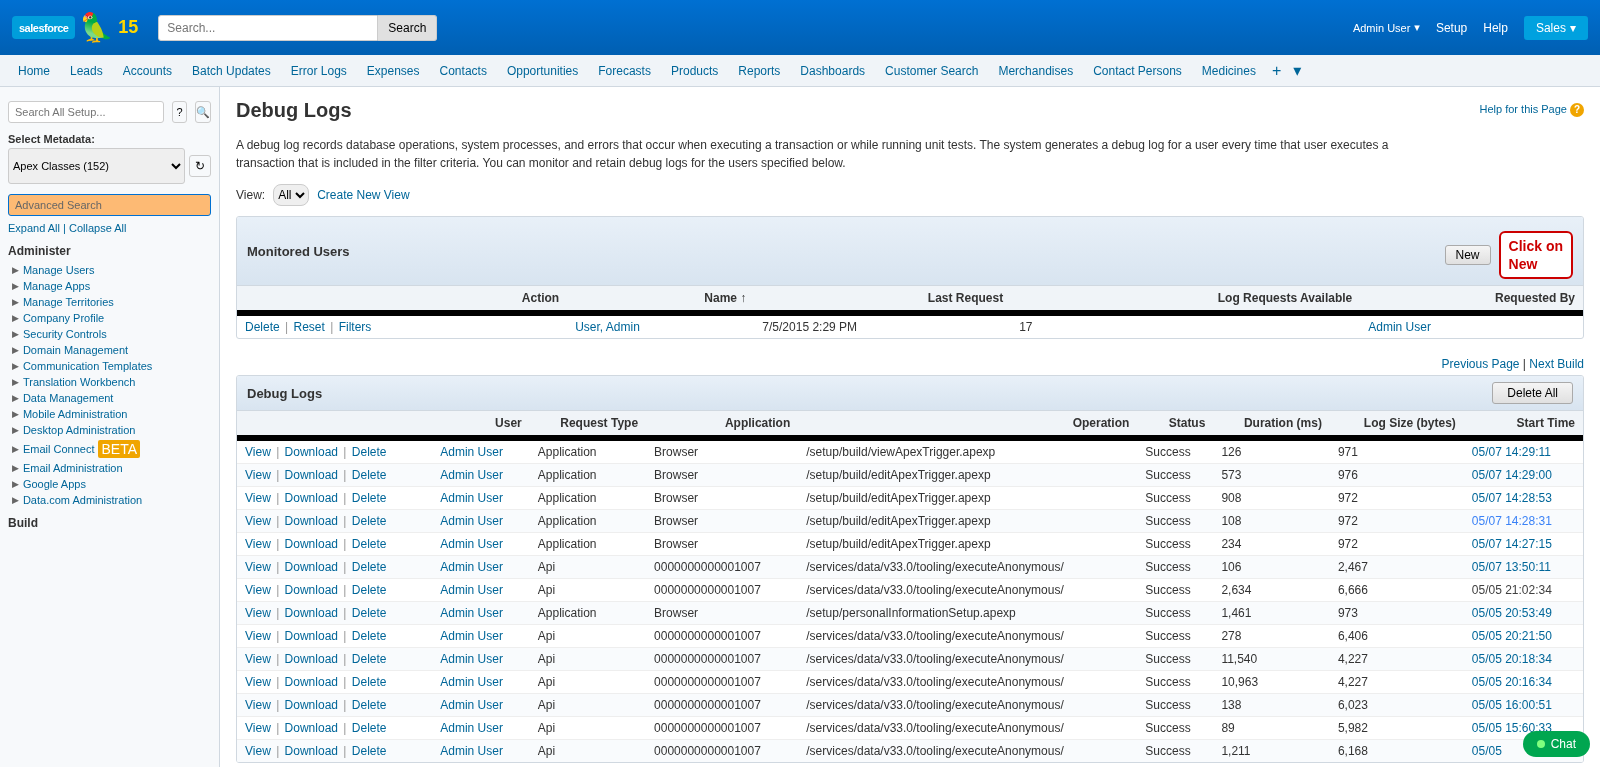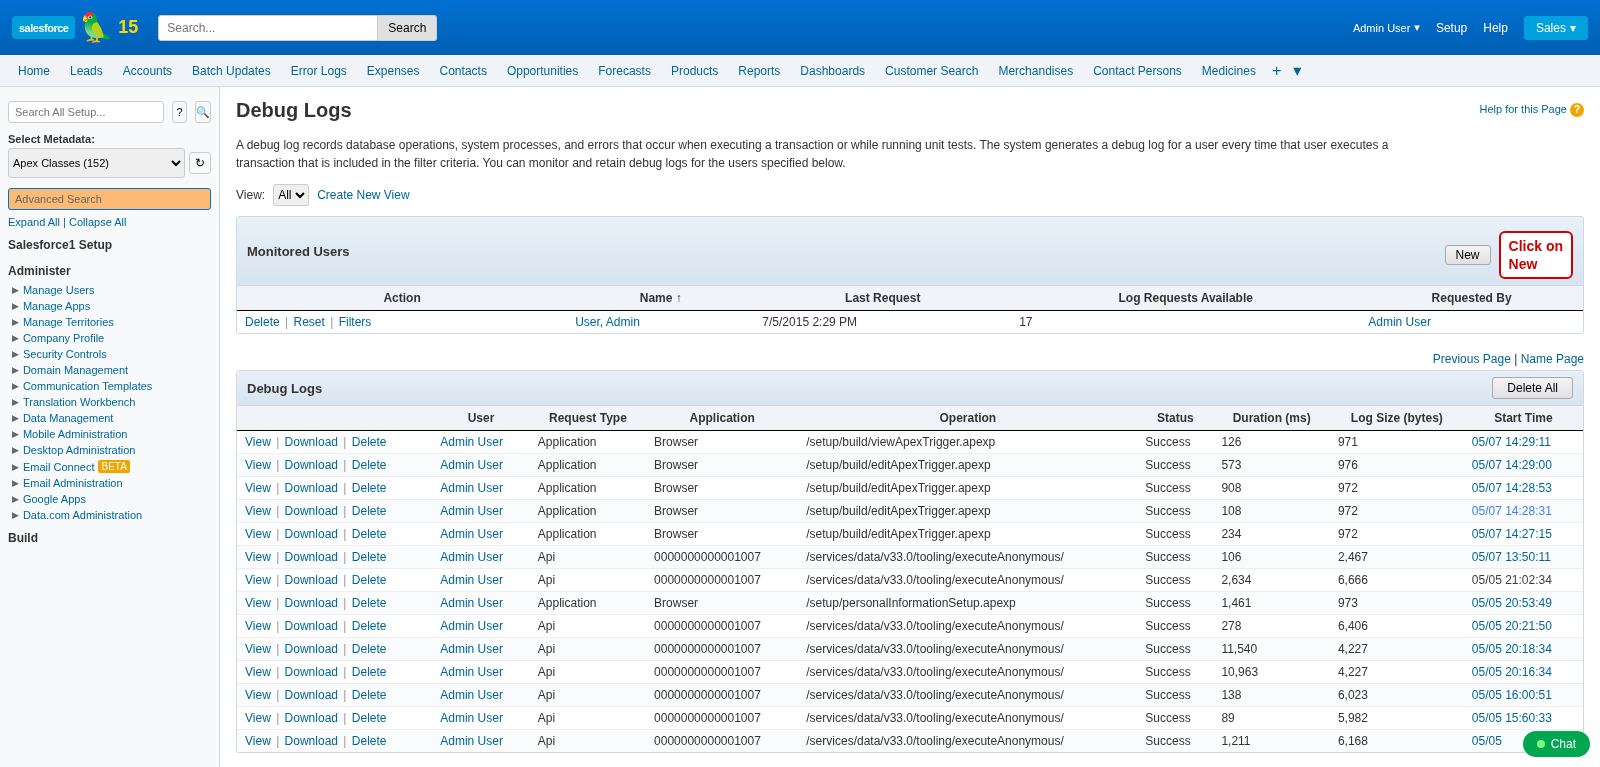--- a/index.html
+++ b/index.html
@@ -167,21 +167,21 @@
       font-size: 11px;
       margin-bottom: 3px;
     }
     .select-metadata-row {
       display: flex;
       align-items: center;
       gap: 4px;
     }
     .select-metadata select {
       flex: 1;
-      height: 30px;
+      height: 36px;
       font-size: 11px;
       border: 1px solid #ccc;
       border-radius: 3px;
     }
     .refresh-btn {
       background: none;
       border: 1px solid #ccc;
       border-radius: 3px;
       width: 22px;
       height: 22px;
@@ -268,21 +268,21 @@
       display: flex;
       align-items: center;
       gap: 8px;
       margin-bottom: 10px;
       font-size: 12px;
     }
     .view-row select {
       height: 22px;
       font-size: 12px;
       border: 1px solid #ccc;
-      border-radius: 3px;
+      border-radius: 8px;
     }
     .view-row a { color: #006699; text-decoration: none; }
 
     
     .section-box {
       border: 1px solid #d0d8e0;
       border-radius: 3px;
       margin-bottom: 14px;
       overflow: hidden;
     }
@@ -319,23 +319,23 @@
       display: inline-block;
       line-height: 1.3;
     }
     .data-table {
       width: 100%;
       border-collapse: collapse;
       font-size: 12px;
     }
     .data-table th {
       background: #f0f4f8;
-      border-bottom: 1px solid #000000;
+      border-bottom: 6px solid #000000;
       padding: 5px 8px;
-      text-align: center;
+      text-align: right;
       font-weight: bold;
       color: #333;
     }
     .data-table td {
       padding: 4px 8px;
       border-bottom: 1px solid #eee;
       vertical-align: middle;
     }
     .data-table tr:last-child td { border-bottom: none; }
     .data-table tr:nth-child(even) td { background: #f9fbfd; }
@@ -456,39 +456,36 @@
     </div>
 
     <div class="advanced-search-box">Advanced Search</div>
 
     <div class="expand-collapse">
       <a href="#">Expand All</a>
       <span> | </span>
       <a href="#">Collapse All</a>
     </div>
 
-    <div class="sidebar-section">
-      <div class="sidebar-section-title">Salesforce1 Setup</div>
-    </div>
 
 
     <div class="sidebar-section">
       <div class="sidebar-section-title">Administer</div>
       <div class="sidebar-item"><span class="tri">▶</span> Manage Users</div>
       <div class="sidebar-item"><span class="tri">▶</span> Manage Apps</div>
       <div class="sidebar-item"><span class="tri">▶</span> Manage Territories</div>
       <div class="sidebar-item"><span class="tri">▶</span> Company Profile</div>
       <div class="sidebar-item"><span class="tri">▶</span> Security Controls</div>
       <div class="sidebar-item"><span class="tri">▶</span> Domain Management</div>
       <div class="sidebar-item"><span class="tri">▶</span> Communication Templates</div>
       <div class="sidebar-item"><span class="tri">▶</span> Translation Workbench</div>
       <div class="sidebar-item"><span class="tri">▶</span> Data Management</div>
       <div class="sidebar-item"><span class="tri">▶</span> Mobile Administration</div>
       <div class="sidebar-item"><span class="tri">▶</span> Desktop Administration</div>
-      <div class="sidebar-item"><span class="tri">▶</span> Email Connect <span style="background:#f0a500;color:white;font-size:10px;padding:1px 3px;border-radius:2px;">BETA</span></div>
+      <div class="sidebar-item"><span class="tri">▶</span> Email Connect <span style="background:#f0a500;color:white;font-size:14px;padding:1px 3px;border-radius:2px;">BETA</span></div>
       <div class="sidebar-item"><span class="tri">▶</span> Email Administration</div>
       <div class="sidebar-item"><span class="tri">▶</span> Google Apps</div>
       <div class="sidebar-item"><span class="tri">▶</span> Data.com Administration</div>
     </div>
 
     <div class="sidebar-section">
       <div class="sidebar-section-title">Build</div>
     </div>
   </div>
 
@@ -547,21 +544,21 @@
               <a href="#" class="action-link">Admin User</a>
             </td>
           </tr>
         </tbody>
       </table>
     </div>
 
     <div class="pagination">
       <a href="#">Previous Page</a>
       <span> | </span>
-      <a href="#">Name Page</a>
+      <a href="#">Next Build</a>
     </div>
 
     <div class="section-box">
       <div class="section-header debug-section-header">
         <span class="section-header-title">Debug Logs</span>
         <button class="delete-all-btn">Delete All</button>
       </div>
       <table class="data-table">
         <thead>
           <tr>

